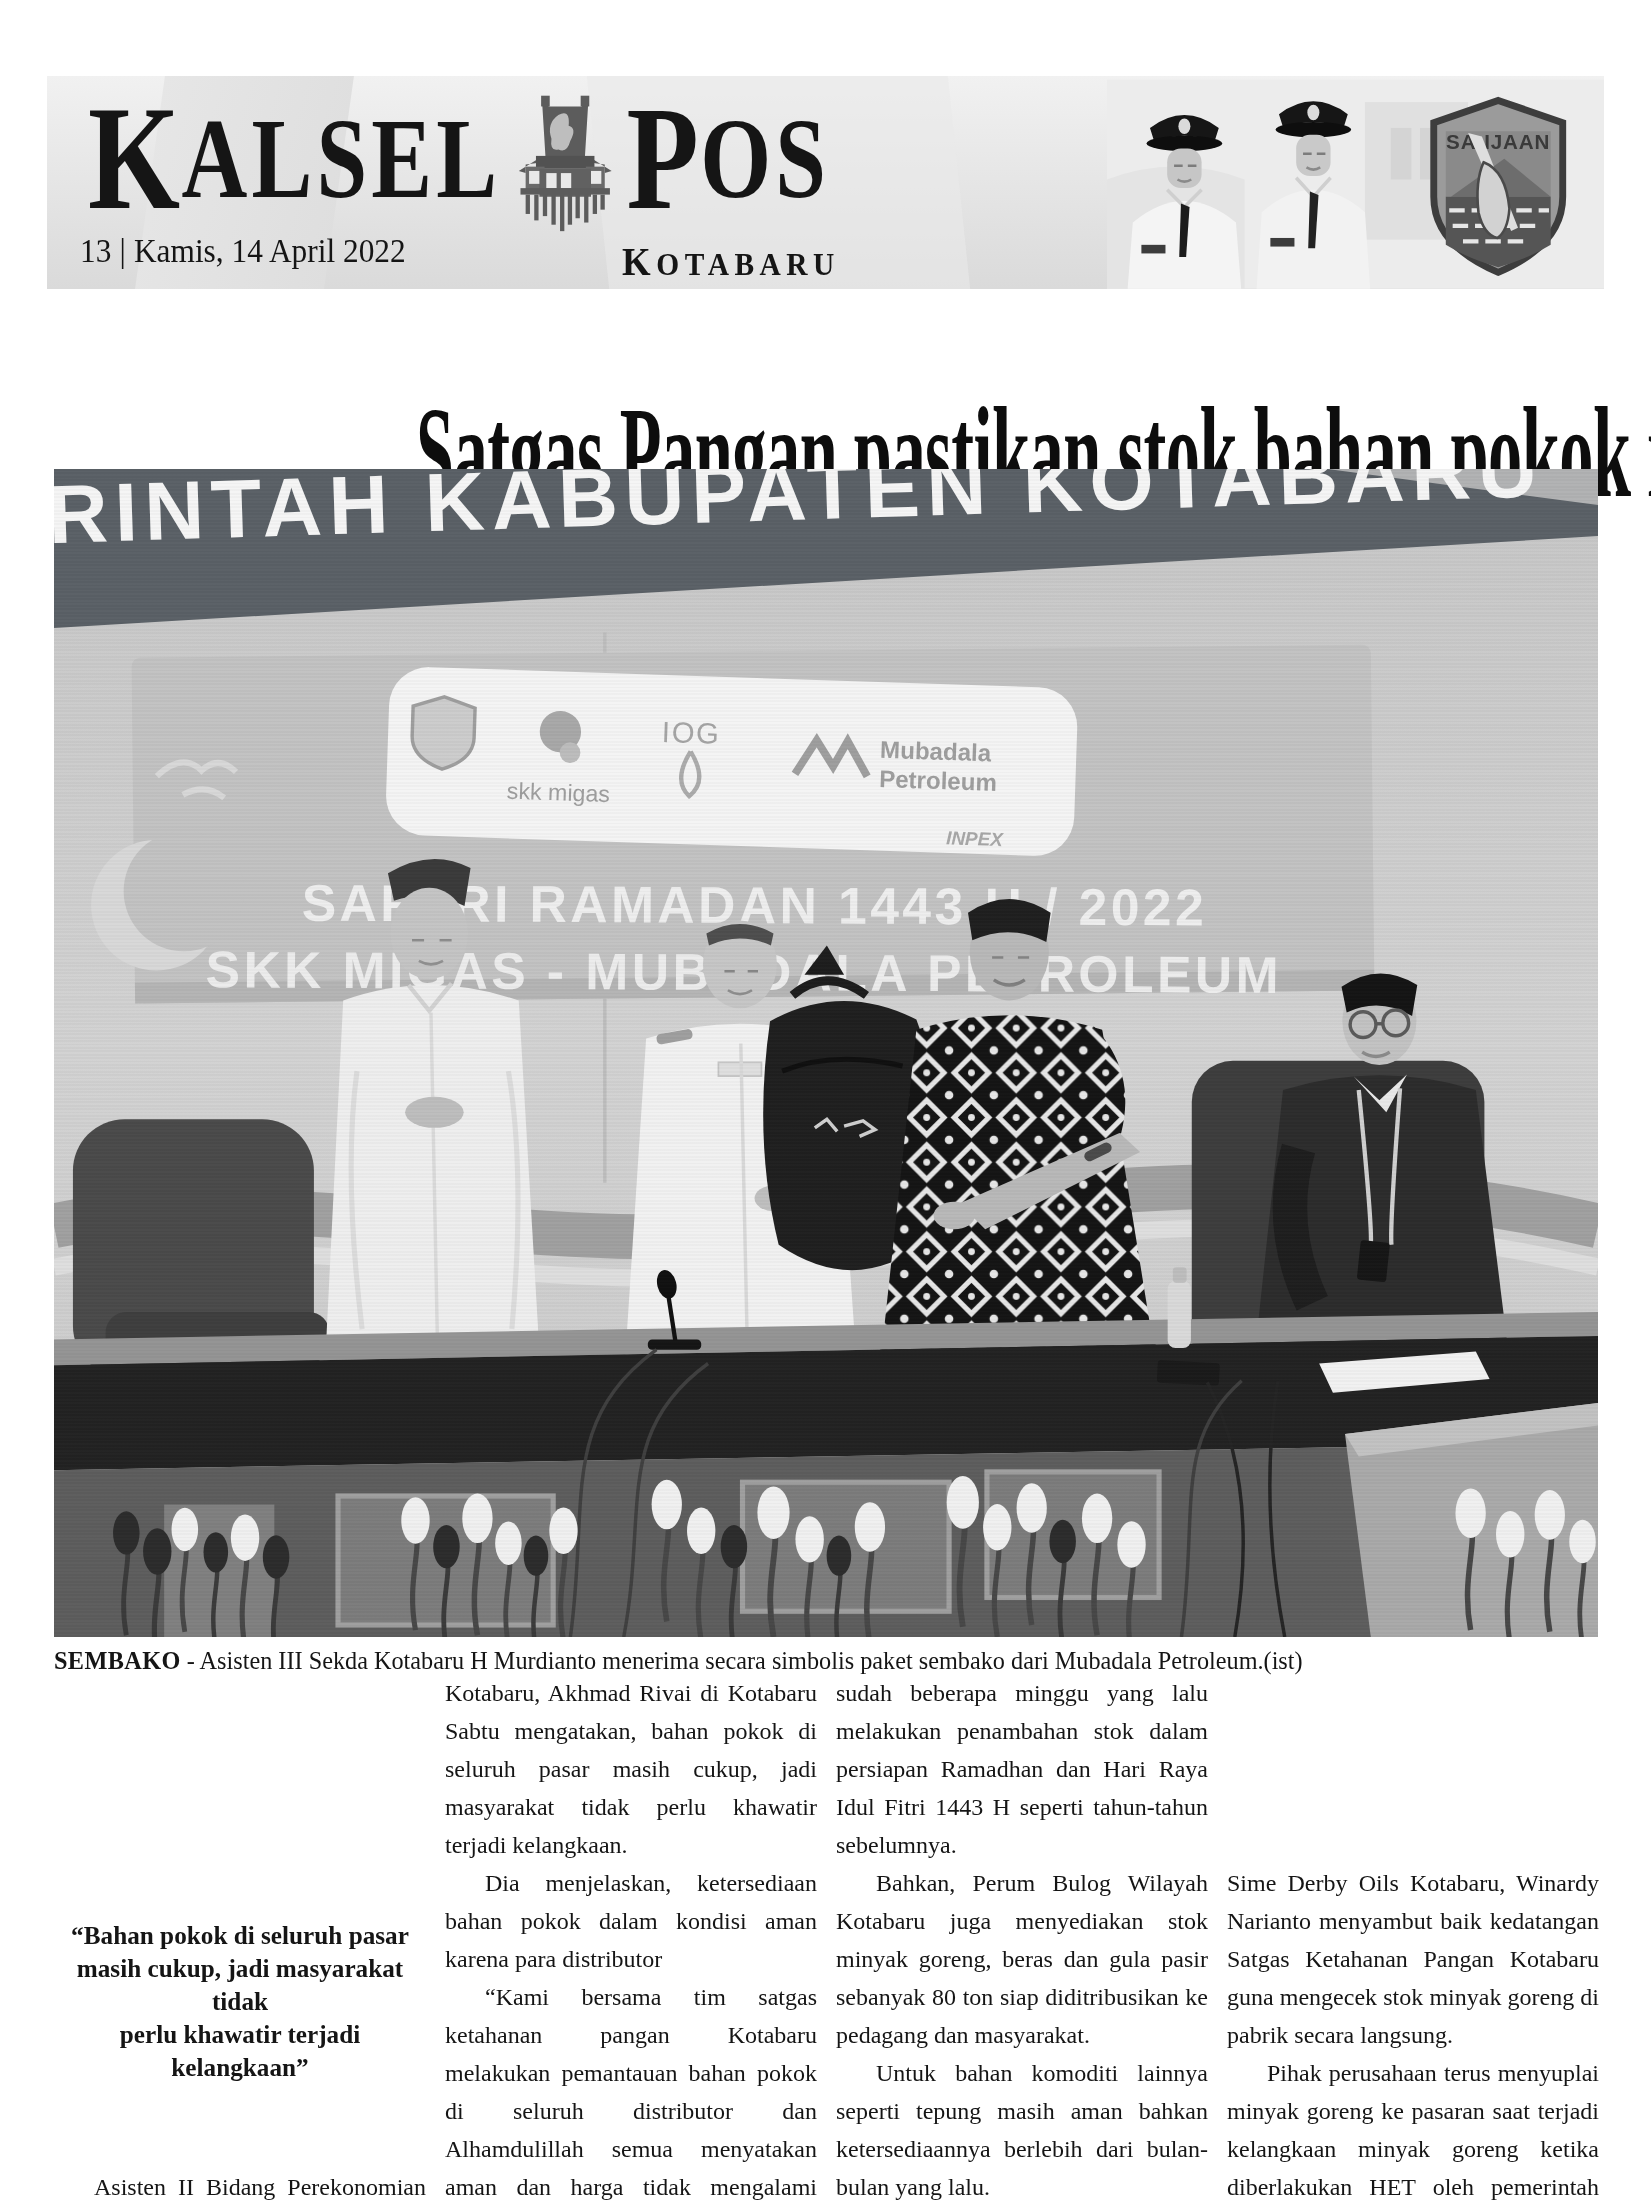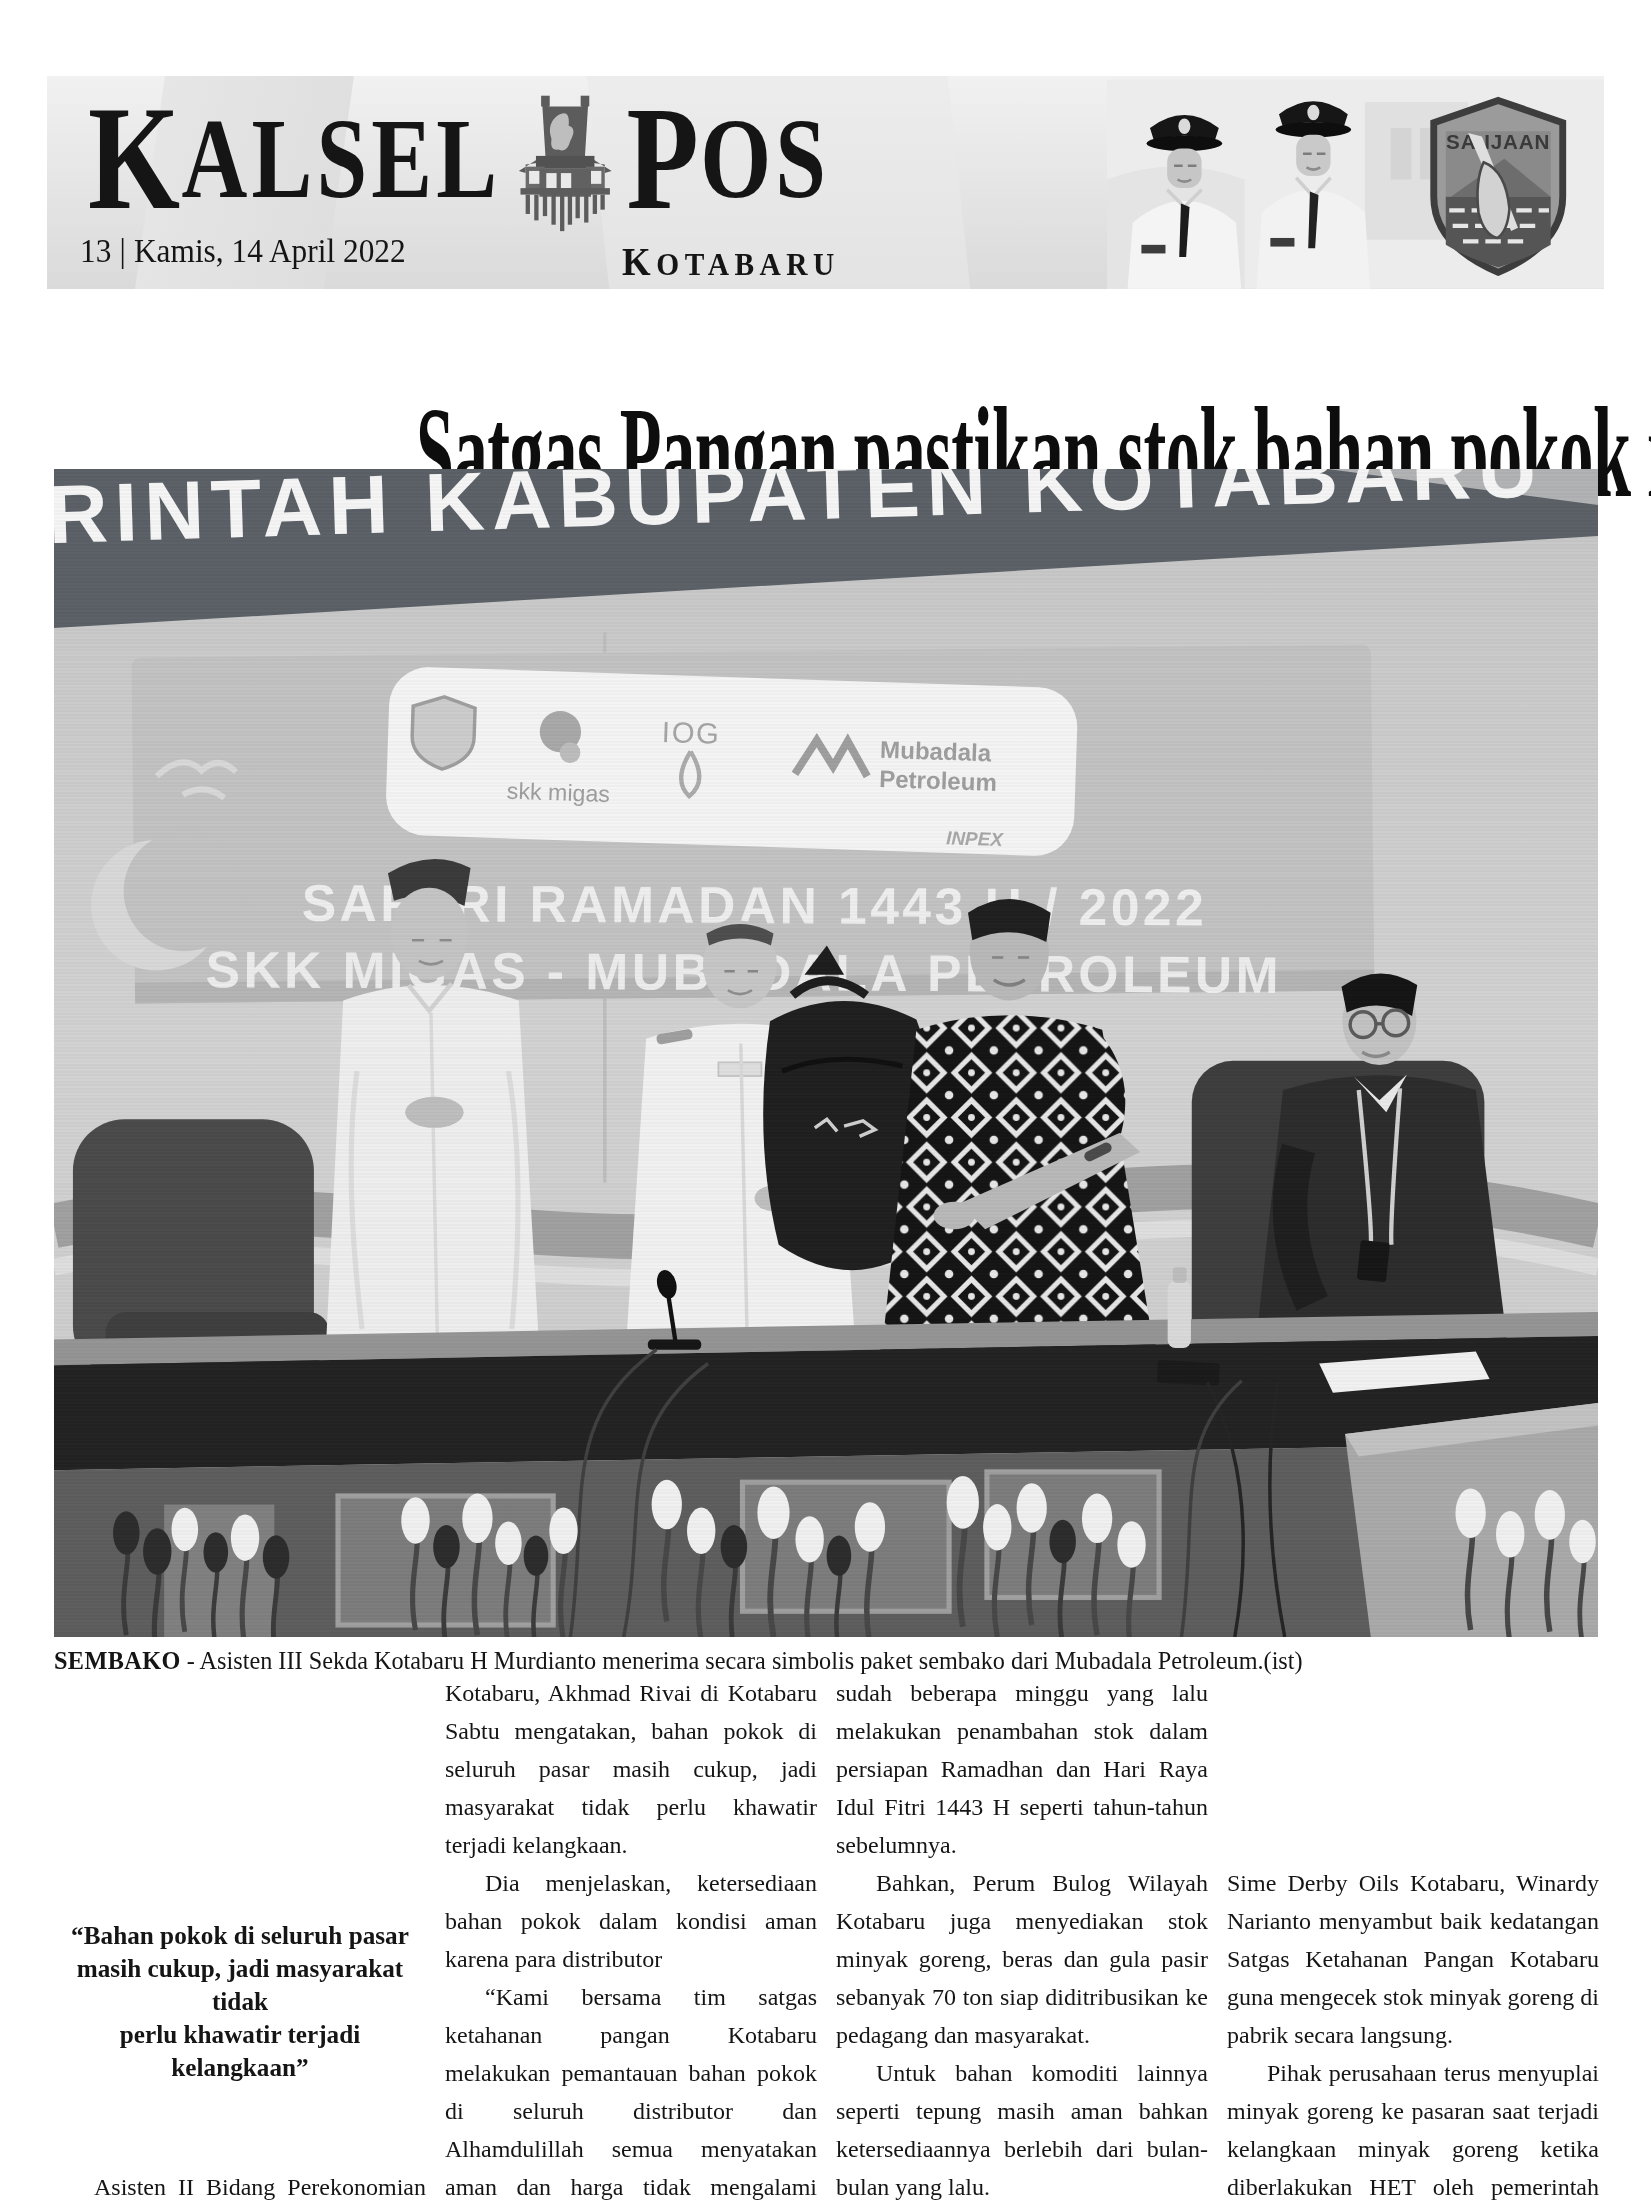--- a/index.html
+++ b/index.html
@@ -354,21 +354,21 @@
   <div class="col">
     <div>
         <p class="para cont">Kotabaru, Akhmad Rivai di Kotabaru Sabtu mengatakan, bahan pokok di seluruh pasar masih cukup, jadi masyarakat tidak perlu khawatir terjadi kelangkaan.</p>
         <p class="para">Dia menjelaskan, ketersediaan bahan pokok dalam kondisi aman karena para distributor</p>
         <p class="para">“Kami bersama tim satgas ketahanan pangan Kotabaru melakukan pemantauan bahan pokok di seluruh distributor dan Alhamdulillah semua menyatakan aman dan harga tidak mengalami kenaikan yang signifikan,” katanya.</p>
       </div>
   </div>
   <div class="col">
     <div>
         <p class="para cont">sudah beberapa minggu yang lalu melakukan penambahan stok dalam persiapan Ramadhan dan Hari Raya Idul Fitri 1443 H seperti tahun-tahun sebelumnya.</p>
-        <p class="para">Bahkan, Perum Bulog Wilayah Kotabaru juga menyediakan stok minyak goreng, beras dan gula pasir sebanyak 70 ton siap diditribusikan ke pedagang dan masyarakat.</p>
+        <p class="para">Bahkan, Perum Bulog Wilayah Kotabaru juga menyediakan stok minyak goreng, beras dan gula pasir sebanyak 80 ton siap diditribusikan ke pedagang dan masyarakat.</p>
         <p class="para">Untuk bahan komoditi lainnya seperti tepung masih aman bahkan ketersediaannya berlebih dari bulan-bulan yang lalu.</p>
         <p class="para">Sementara itu, April Production</p>
       </div>
   </div>
   <div class="col">
     <div>
         <p class="para cont">Sime Derby Oils Kotabaru, Winardy Narianto menyambut baik kedatangan Satgas Ketahanan Pangan Kotabaru guna mengecek stok minyak goreng di pabrik secara langsung.</p>
         <p class="para">Pihak perusahaan terus menyuplai minyak goreng ke pasaran saat terjadi kelangkaan minyak goreng ketika diberlakukan HET oleh pemerintah pusat.(ant/asp)</p>
       </div>
   </div>

